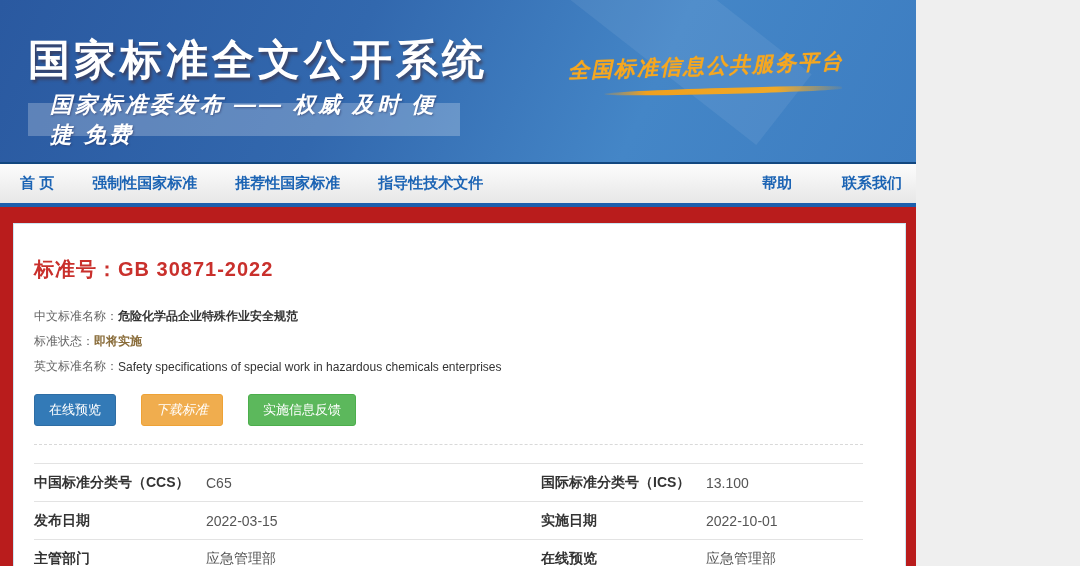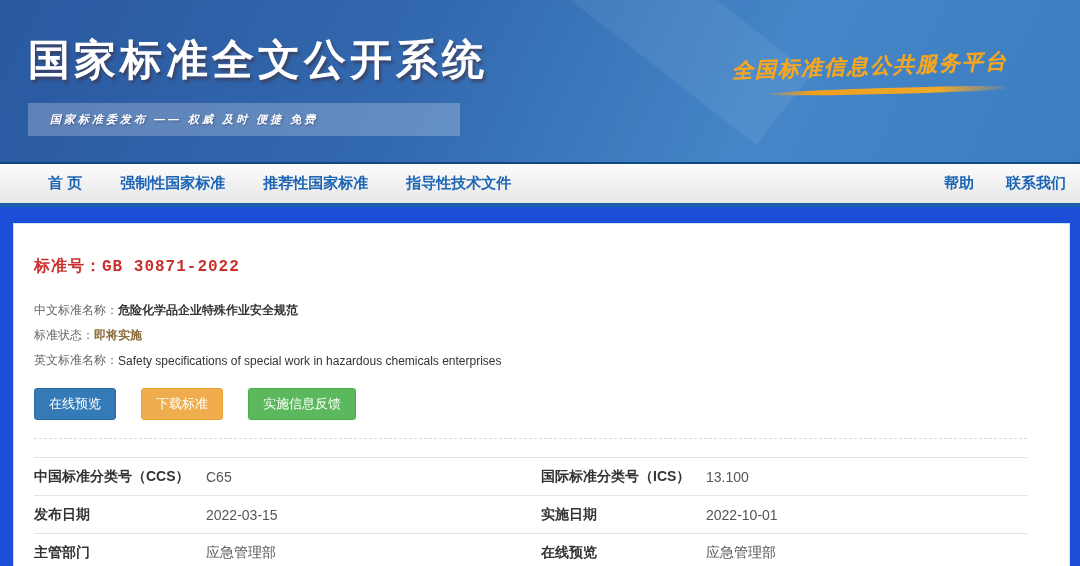--- a/index.html
+++ b/index.html
@@ -1,40 +1,40 @@
 <!DOCTYPE html>
 <html><head>
 <meta charset="utf-8">
 <style>
   * { margin:0; padding:0; box-sizing:border-box; }
   html,body { background:#efefef; }
   .page {
-    position:relative; width:1080px; height:566px; overflow:hidden;
-    font-family:"Liberation Sans", sans-serif; background:#1d4ed8;
+    position:relative; width:916px; height:566px; overflow:hidden;
+    font-family:"Liberation Sans", sans-serif; background:#b91c1c;
   }
 
   
   .hero {
     position:relative; width:100%; height:162px;
     background:linear-gradient(115deg,#2a59a0 0%,#3268ae 38%,#4486c7 70%,#3d7dc1 100%);
     overflow:hidden;
   }
   .streak { position:absolute; background:rgba(255,255,255,0.07); pointer-events:none; }
   .streak1 { width:340px; height:90px; left:480px; top:-40px; transform:rotate(38deg); }
   .streak2 { width:420px; height:120px; left:1030px; top:-30px; transform:rotate(35deg); background:rgba(255,255,255,0.09); }
   .hero-title {
     position:absolute; left:28px; top:32px;
     font-size:42px; font-weight:bold; color:#ffffff; letter-spacing:4px;
     text-shadow:2px 3px 3px rgba(70,35,35,0.5);
   }
   .hero-band {
     position:absolute; left:28px; top:103px; width:432px; height:33px;
     background:rgba(255,255,255,0.24);
     display:flex; align-items:center; padding-left:22px;
-    color:#ffffff; font-weight:bold; font-style:italic; font-size:11px; letter-spacing:3px;
+    color:#ffffff; font-weight:bold; font-style:italic; font-size:22px; letter-spacing:3px;
     text-shadow:1px 1px 2px rgba(40,40,80,0.45);
   }
   .slogan {
     position:absolute; right:72px; top:52px;
     font-size:21px; font-weight:bold; font-style:italic; letter-spacing:2px;
     color:#f6a71f; transform:rotate(-2deg);
     text-shadow:0 0 1px rgba(246,167,31,0.6);
   }
   .slogan-underline {
     position:absolute; right:74px; top:88px; width:238px; height:6px;
@@ -46,48 +46,48 @@
   .nav {
     position:relative; width:100%; height:42px;
     border-top:2px solid #12477f;
     background:linear-gradient(#fcfcfc,#e7e7e7);
     display:flex; align-items:center;
     border-bottom:1px solid #c3c3c3;
   }
   .nav::after {
     content:""; position:absolute; left:0; right:0; bottom:-4px; height:4px; background:#1d5fad;
   }
-  .nav-left { display:flex; gap:38px; padding-left:48px; }
-  .nav-right { margin-left:auto; display:flex; gap:32px; padding-right:14px; }
+  .nav-left { display:flex; gap:38px; padding-left:20px; }
+  .nav-right { margin-left:auto; display:flex; gap:50px; padding-right:14px; }
   .nav-item {
     font-size:15px; font-weight:bold; color:#1c64b4; cursor:pointer; white-space:nowrap;
   }
 
   
   .card {
     position:absolute; left:13px; right:10px; top:223px; height:400px;
     background:#ffffff; border:1px solid #cbe5f2;
     padding:32px 20px 0 20px;
   }
-  .std-no { font-size:16px; font-weight:bold; color:#c9302c; letter-spacing:1px;font-family:Liberation Mono, monospace; }
+  .std-no { font-size:20px; font-weight:bold; color:#c9302c; letter-spacing:1px; }
   .fields { margin-top:21px; }
   .field-line { height:25px; display:flex; align-items:center; font-size:12px; }
   .field-label { color:#666; }
   .field-value { color:#333; }
   .field-value.cn { font-weight:bold; }
   .field-value.status { font-weight:bold; color:#8a6d3b; }
 
   .btn-row { margin-top:15px; display:flex; gap:25px; }
   .btn {
     border:1px solid transparent; border-radius:3px; color:#fff;
     font-size:13px; padding:6px 14px; cursor:pointer;
     font-family:"Liberation Sans", sans-serif;
   }
   .btn-primary { background:#337ab7; border-color:#2e6da4; }
-  .btn-warning { background:#f0ad4e; border-color:#eea236; }
+  .btn-warning { background:#f0ad4e; border-color:#eea236;font-style:italic; }
   .btn-success { background:#5cb85c; border-color:#4cae4c;text-align:center; }
 
   .dashed-sep { margin-top:18px; margin-right:22px; border-top:1px dashed #d9d9d9; }
 
   .meta-table { margin-top:18px; margin-right:22px; }
   .meta-row {
     display:grid; grid-template-columns:172px 335px 165px 1fr;
     align-items:center; height:38px; border-top:1px solid #e3e3e3;
     font-size:14px;
   }

